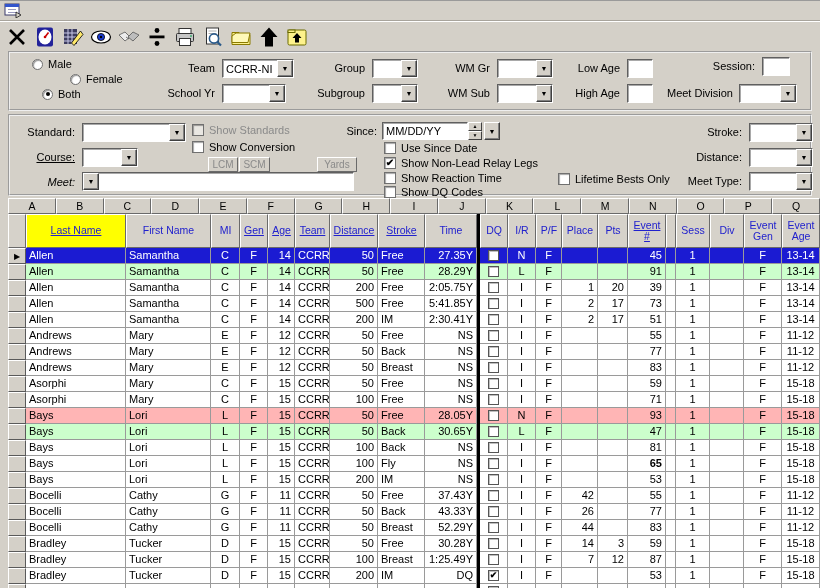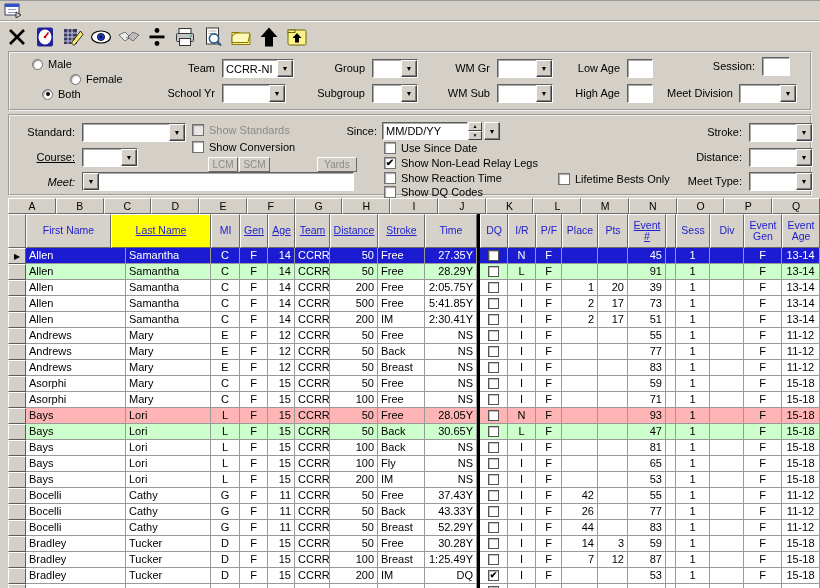--- a/index.html
+++ b/index.html
@@ -333,25 +333,25 @@
       <div class="lcell">M</div>
       <div class="lcell">N</div>
       <div class="lcell">O</div>
       <div class="lcell">P</div>
       <div class="lcell">Q</div>
     </div>
 
   <div class="grid">
     <div class="ghead" id="ghead">
         <div class="hcell" style="width: 18px;"></div>
+        <div class="hcell" style="width: 100px; background: rgb(255, 255, 0);">
+          <span class="u">Last Name</span>
+        </div>
         <div class="hcell" style="width: 85px;">
           <span>First Name</span>
-        </div>
-        <div class="hcell" style="width: 100px; background: rgb(255, 255, 0);">
-          <span class="u">Last Name</span>
         </div>
         <div class="hcell" style="width: 29px;">
           <span>MI</span>
         </div>
         <div class="hcell" style="width: 28px;">
           <span class="u">Gen</span>
         </div>
         <div class="hcell" style="width: 27px;">
           <span class="u">Age</span>
         </div>
@@ -756,21 +756,21 @@
           <div class="cell a-l" style="width: 47px;">Fly</div>
           <div class="cell a-r" style="width: 52px;">NS</div>
           <div class="dividercol"></div>
           <div class="cell a-c cbcell" style="width: 28px;">
             <span class="gridcb"></span>
           </div>
           <div class="cell a-c" style="width: 28px;">I</div>
           <div class="cell a-c" style="width: 26px;">F</div>
           <div class="cell a-r" style="width: 36px;"></div>
           <div class="cell a-r" style="width: 30px;"></div>
-          <div class="cell a-r" style="width: 38px;">65</div>
+          <div class="cell a-r" style="width: 38px; font-weight: bold;">65</div>
           <div class="cell a-c" style="width: 10px;"></div>
           <div class="cell a-c" style="width: 34px;">1</div>
           <div class="cell a-c" style="width: 34px;"></div>
           <div class="cell a-c" style="width: 38px;">F</div>
           <div class="cell a-c" style="width: 38px;">15-18</div>
         </div>
         <div class="row st-white">
           <div class="selcell"></div>
           <div class="cell a-l" style="width: 100px;">Bays</div>
           <div class="cell a-l" style="width: 85px;">Lori</div>

